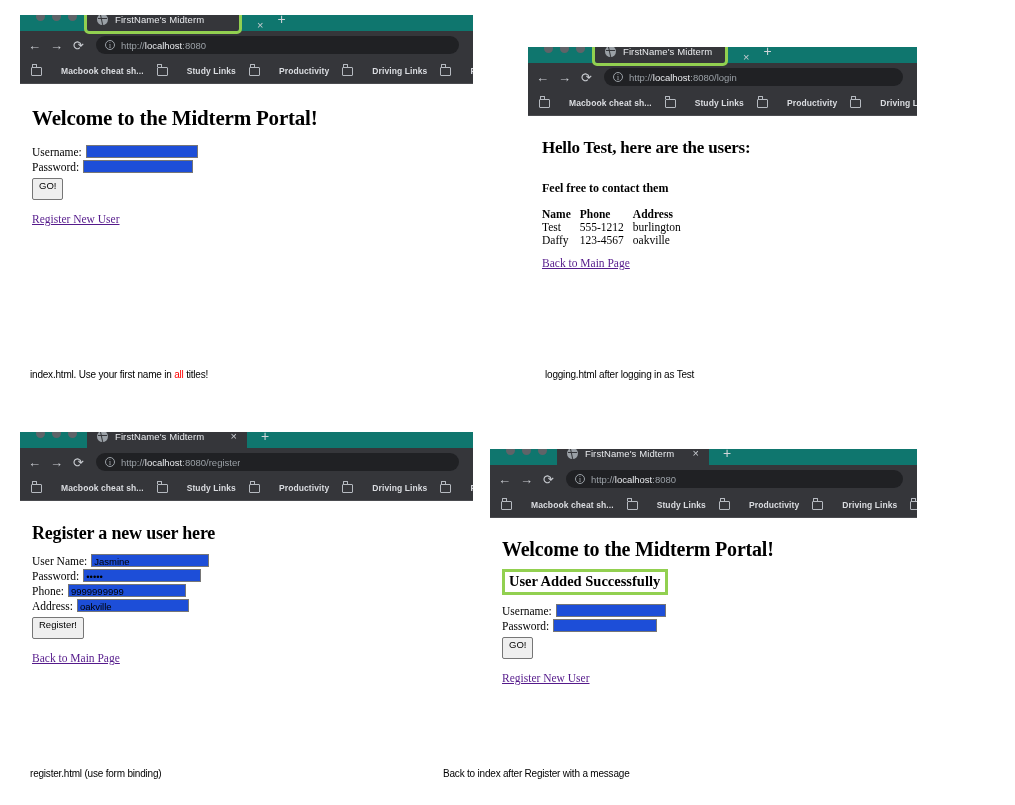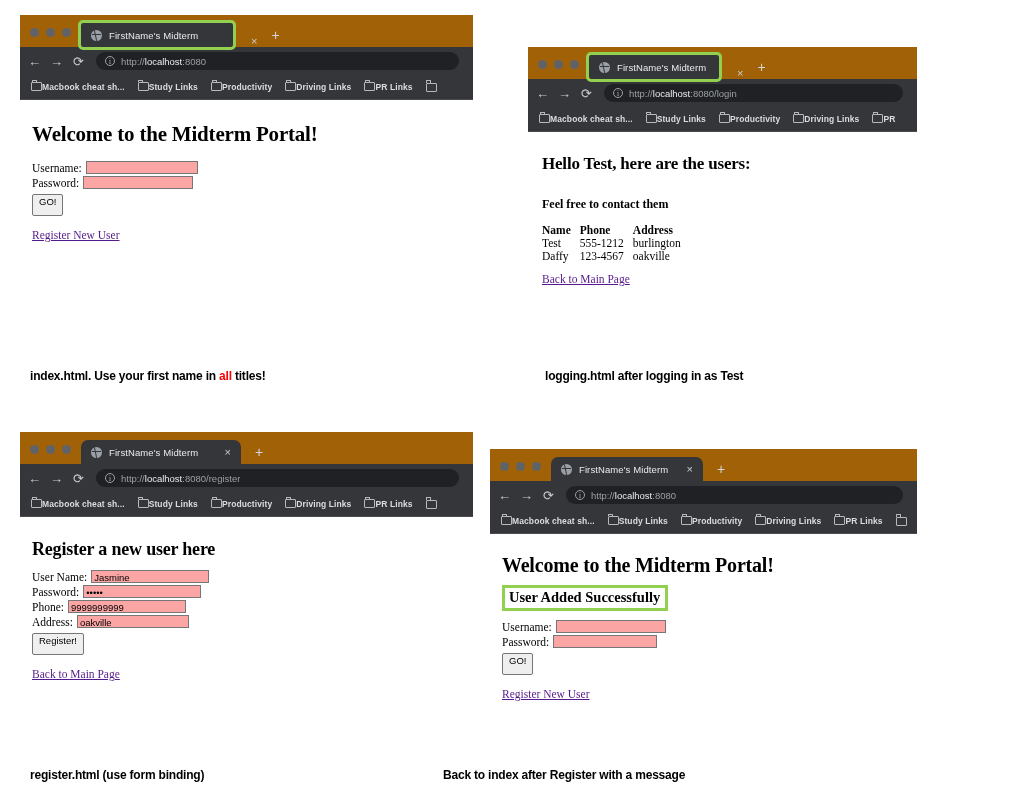--- a/index.html
+++ b/index.html
@@ -19,25 +19,25 @@
   
   .panel { position: absolute; }
 
   
   .browser {
     background: #ffffff;
     overflow: hidden;
     box-sizing: border-box;
   }
   .tabstrip {
-    background: #a16207;
-    height: 32px;
+    background: #0f766e;
+    height: 16px;
     display: flex;
     align-items: flex-end;
-    padding-left: 6px;
+    padding-left: 12px;
     position: relative;
   }
   .traffic {
     display: flex;
     align-items: center;
     gap: 7px;
     height: 29px;
     padding: 0 10px 0 4px;
   }
   .traffic i {
@@ -160,21 +160,22 @@
     height: 24px;
     display: flex;
     align-items: center;
     padding: 0 6px;
     gap: 3px;
     border-bottom: 1px solid #4a4b4f;
     overflow: hidden;
   }
   .bm {
     display: flex;
-    gap: 0;
+    align-items: center;
+    gap: 19px;
     padding: 0 5px;
     white-space: nowrap;
     flex: none;
   }
   .bm-ico {
     width: 11px; height: 9px;
     border: 1.3px solid #b6bac0;
     border-radius: 1px 1px 1px 1px;
     position: relative;
     flex: none;
@@ -228,21 +229,21 @@
   .form-row {
     display: flex;
     align-items: center;
     gap: 4px;
     margin-bottom: 2px;
     font-size: 11.5px;
   }
   .form-row label { white-space: nowrap; }
   .txt {
     border: 1px solid #767676;
-    background: #fca5a5;
+    background: #1d4ed8;
     height: 13px;
     box-sizing: border-box;
     font-family: "Liberation Sans", sans-serif;
     font-size: 9.5px;
     color: #000;
     padding: 0 2px;
     line-height: 13px;
     overflow: hidden;
     white-space: nowrap;
   }
@@ -276,22 +277,22 @@
   }
   table.users td {
     padding: 0 9px 1px 0;
     white-space: nowrap;
   }
 
   
   .caption {
     position: absolute;
     font-family: "Liberation Sans", sans-serif;
-    font-weight: 700;
-    font-size: 12px;
+    font-weight: 400;
+    font-size: 10px;
     color: #000;
     white-space: nowrap;
     letter-spacing: -.2px;
   }
   .caption .red { color: #ff0000; }
 </style>
 </head>
 <body>
 
 <div class="panel" style="left:20px; top:15px; width:453px;">

